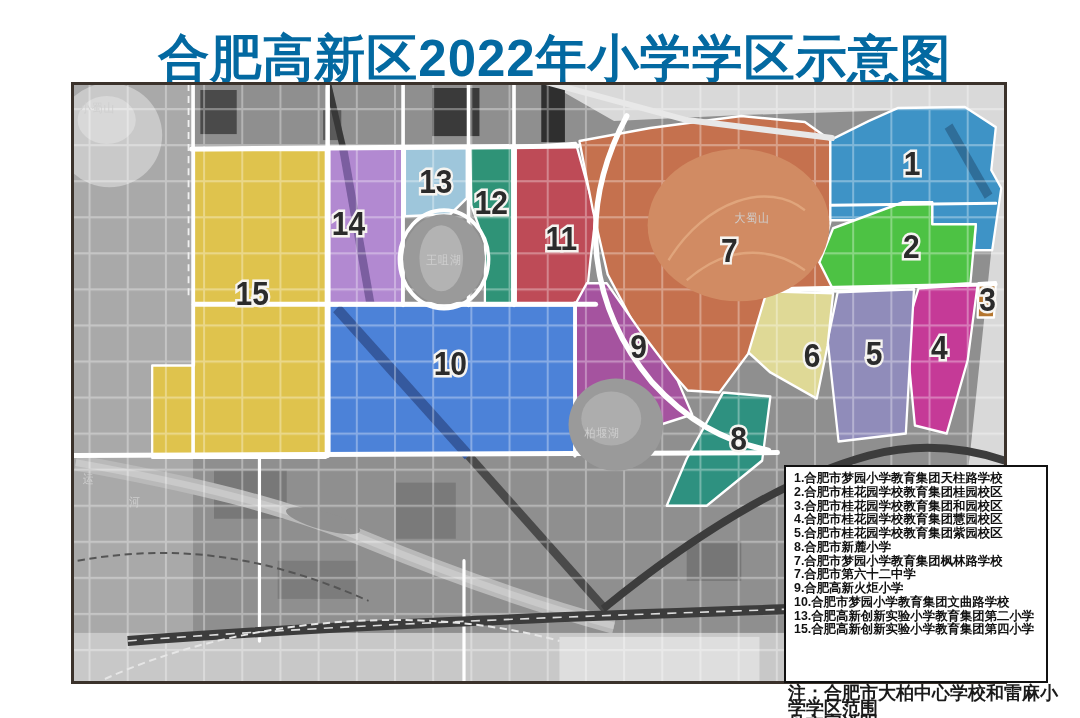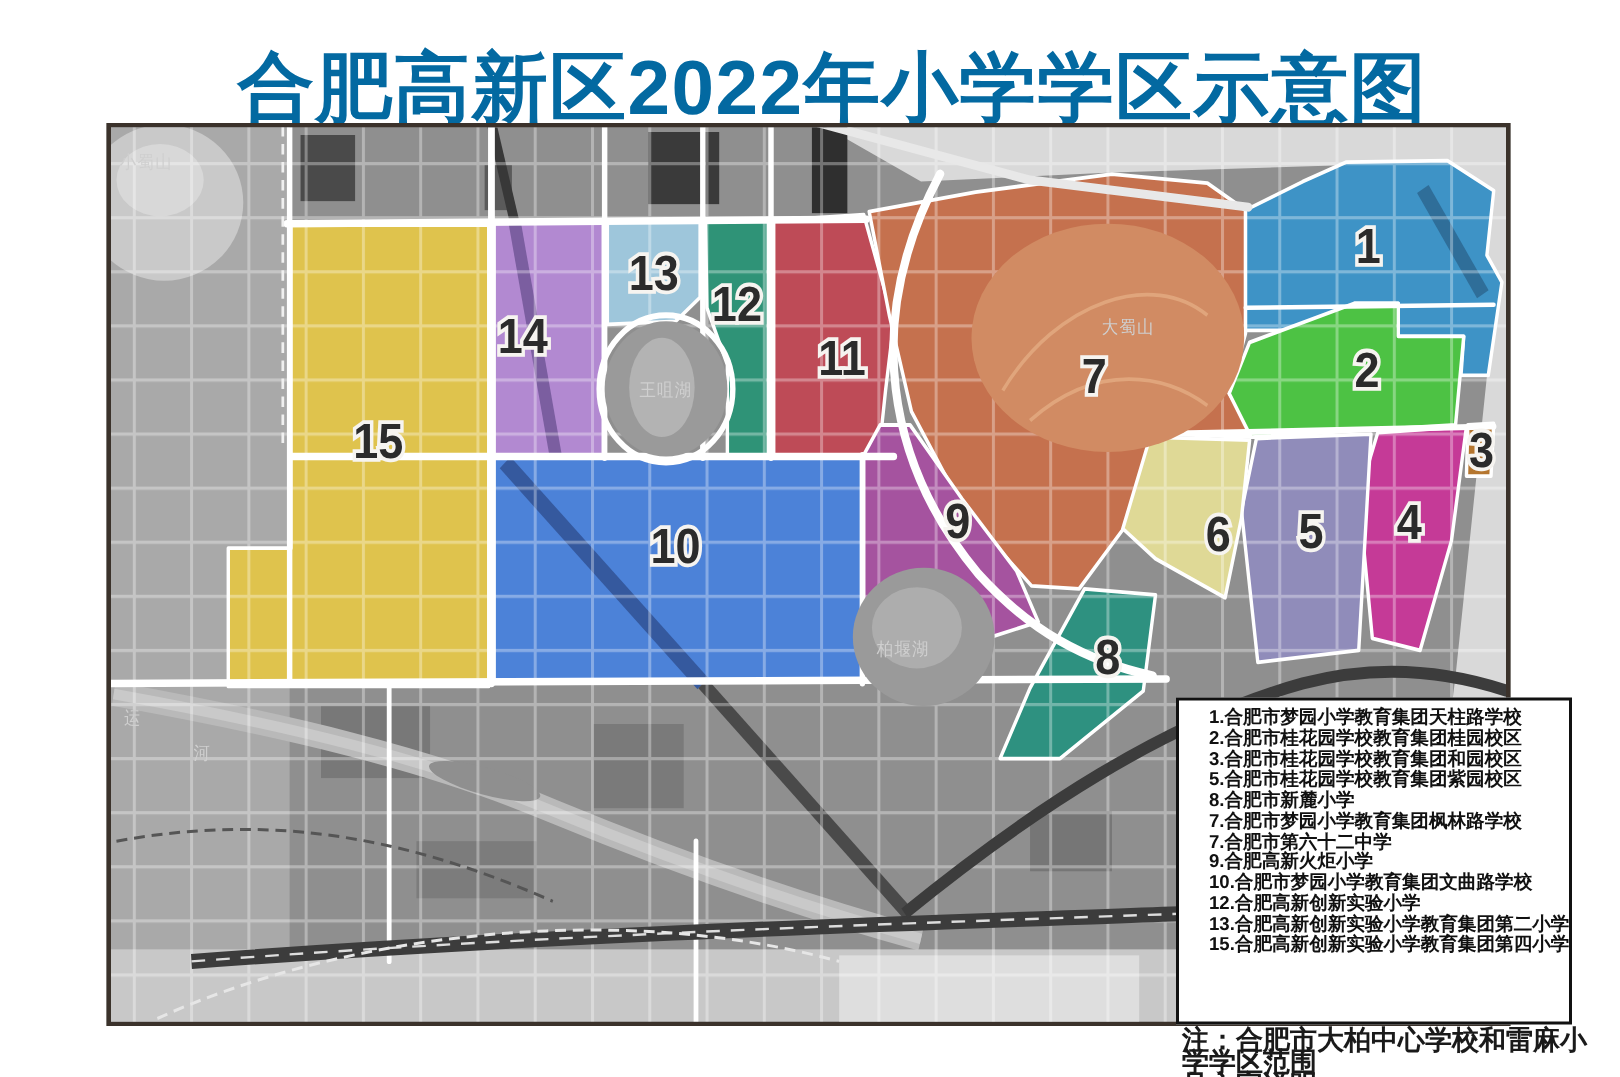--- a/index.html
+++ b/index.html
@@ -4,21 +4,21 @@
 <style>
   html,body{margin:0;padding:0;background:#ffffff;}
   .page{position:relative;width:1080px;height:718px;background:#ffffff;overflow:hidden;
         font-family:"Liberation Sans","DejaVu Sans",sans-serif;}
   .title{position:absolute;left:0;top:10px;width:1080px;margin:15px;text-align:center;
          font-size:51px;font-weight:bold;letter-spacing:1px;color:#0369a1;}
   .map-frame{position:absolute;left:23px;top:82px;width:936px;height:602px;
              border:3px solid #3b322b;box-sizing:border-box;background:#8f8f8f;margin-left:48px;}
   .map-frame svg{display:block;width:100%;height:100%;}
   .legend{position:absolute;left:784px;top:465px;width:264px;height:218px;background:#ffffff;
-          border:2px solid #111;box-sizing:border-box;padding:5px 4px 4px 20px;z-index:5;}
+          border:2px solid #111;box-sizing:border-box;padding:5px 4px 4px 8px;z-index:5;}
   .legend-item{font-size:12.4px;line-height:13.75px;font-weight:bold;color:#111;white-space:nowrap;}
   .note{position:absolute;left:788px;top:686px;width:280px;z-index:6;
         font-size:18px;line-height:15px;font-weight:bold;color:#1a1a1a;}
   text{font-family:"Liberation Sans","DejaVu Sans",sans-serif;}
   .rlabel{font-size:33px;font-weight:bold;fill:#2b2b2b;stroke:#f6f4f0;stroke-width:5px;
           paint-order:stroke;text-anchor:middle;}
   .plabel{fill:#cfcfcf;font-size:12px;letter-spacing:1px;text-anchor:middle;}
 </style>
 </head>
 <body>
@@ -157,27 +157,27 @@
         <text class="rlabel" x="222" y="305">15</text>
       </g>
     </svg>
   </div>
 
   <div class="legend">
     <div>
         <div class="legend-item">1.合肥市梦园小学教育集团天柱路学校</div>
         <div class="legend-item">2.合肥市桂花园学校教育集团桂园校区</div>
         <div class="legend-item">3.合肥市桂花园学校教育集团和园校区</div>
+        <div class="legend-item">4.合肥市桂花园学校教育集团慧园校区</div>
         <div class="legend-item">5.合肥市桂花园学校教育集团紫园校区</div>
         <div class="legend-item">8.合肥市新麓小学</div>
         <div class="legend-item">7.合肥市梦园小学教育集团枫林路学校</div>
         <div class="legend-item">7.合肥市第六十二中学</div>
         <div class="legend-item">9.合肥高新火炬小学</div>
         <div class="legend-item">10.合肥市梦园小学教育集团文曲路学校</div>
-        <div class="legend-item">12.合肥高新创新实验小学</div>
         <div class="legend-item">13.合肥高新创新实验小学教育集团第二小学</div>
         <div class="legend-item">15.合肥高新创新实验小学教育集团第四小学</div>
       </div>
   </div>
 
   <div class="note">
     <div>注：合肥市大柏中心学校和雷麻小学学区范围</div>
     <div>见文字说明</div>
   </div>
 

